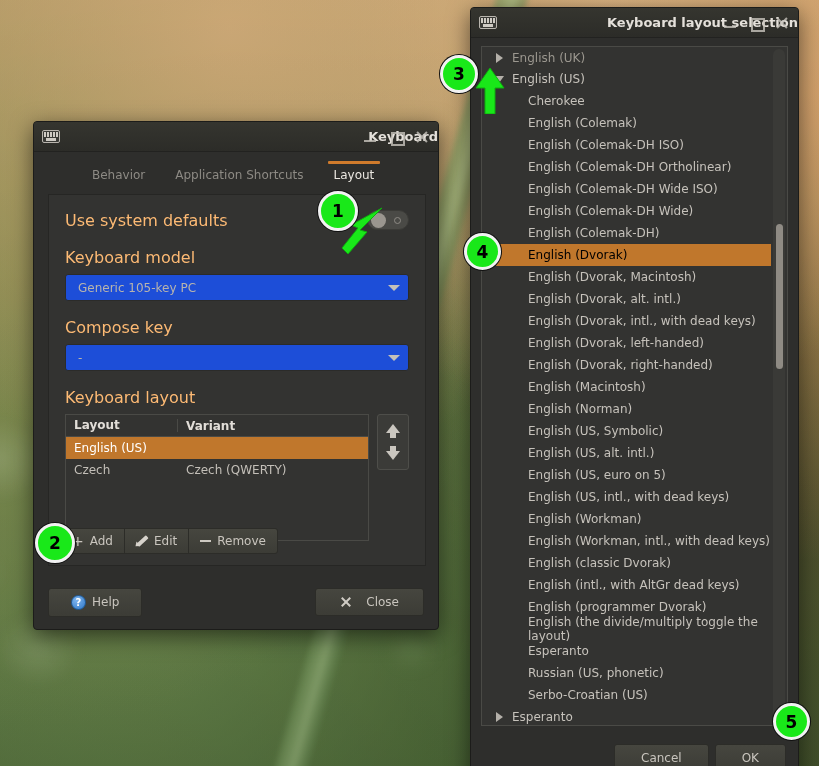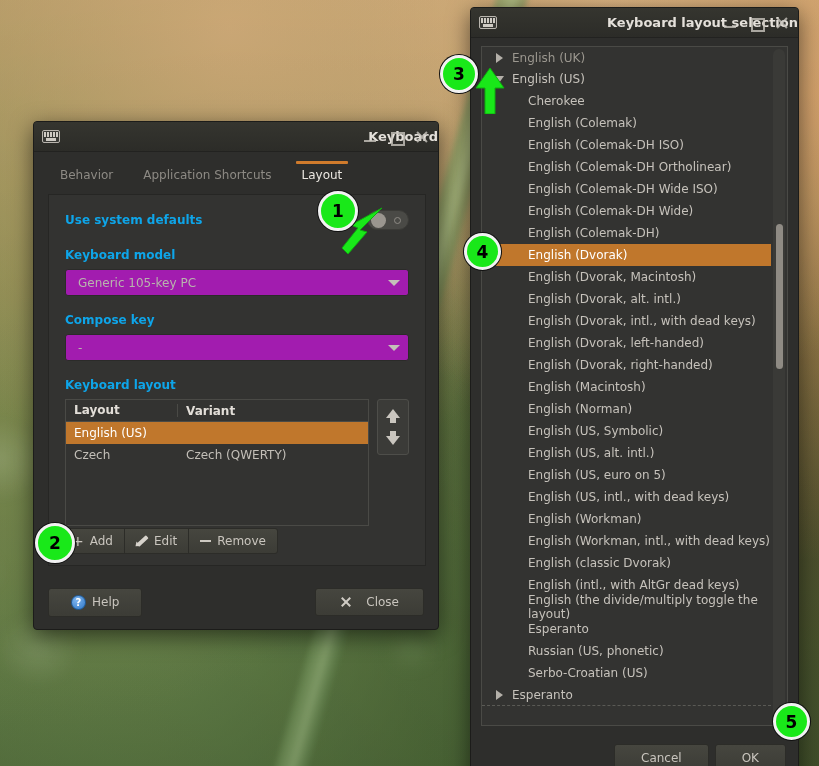--- a/index.html
+++ b/index.html
@@ -85,40 +85,40 @@
   .wb-max::after{ content:""; position:absolute; left:3px; top:3px; width:10px; height:10px; border:2px solid #c9c5be; }
   .wb-close::before,.wb-close::after{
     content:""; position:absolute; left:1px; top:7px; width:14px; height:2px; background:#c9c5be;
   }
   .wb-close::before{ transform:rotate(45deg); }
   .wb-close::after{ transform:rotate(-45deg); }
 
   
   #keyboard-window { left:33px; top:121px; width:406px; height:509px; }
 
-  .tabs { display:flex; padding:9px 24px 0 14px; gap:6px; }
+  .tabs { display:flex; padding:9px 24px 0 14px; gap:6px;margin-left:32px; }
   .tab {
     padding:7px 12px 9px;
     font-size:12px; color:#8d8a84; cursor:pointer; position:relative;
   }
   .tab.active { color:#eae6e0; }
   .tab.active::before{
     content:""; position:absolute; left:6px; right:6px; top:0; height:3px;
     background:#d07b2c; border-radius:1px;
   }
 
   .panel {
     margin:3px 12px 0 14px;
     background:#333331;
     border:1px solid #262624;
     height:372px;
     position:relative;
     padding:14px 16px;
   }
-  .lbl { font-weight:bold; font-size:12px; color:#0ea5e9; }
+  .lbl { font-weight:normal; font-size:16px; color:#fdba74; }
 
   .row-sysdef { display:flex; align-items:center; height:22px; }
   .switch {
     margin-left:auto;
     width:42px; height:20px; border-radius:10px;
     background:#4a4a46; border:1px solid #3b3b37;
     position:relative; cursor:pointer;
   }
   .switch .knob {
     position:absolute; top:2px; left:3px; width:15px; height:15px;
@@ -126,21 +126,21 @@
   }
   .switch .offdot {
     position:absolute; top:6px; right:7px; width:7px; height:7px;
     border-radius:50%; border:1px solid #8d8a84;
   }
 
   .field-label { margin-top:17px; }
   .combo {
     margin-top:7px;
     height:27px;
-    background:#a21caf;
+    background:#1d4ed8;
     border:1px solid #2b2b29;
     border-radius:3px;
     display:flex; align-items:center;
     padding:0 8px 0 12px;
     color:#b8b4ad; font-size:12px;
     cursor:pointer;
   }
   .combo .caret {
     margin-left:auto;
     width:0;height:0;border-left:6px solid transparent;border-right:6px solid transparent;
@@ -230,21 +230,21 @@
     background:#333331; border:1px solid #4a4a46;
     overflow:hidden;
   }
   .tree { position:absolute; inset:0; padding-right:16px; }
   .tree-row {
     height:22px; display:flex; align-items:center;
     font-size:12px; color:#c6c2bb; cursor:pointer;
     padding-left:8px;
   }
   .tree-row.child { padding-left:46px; }
-  .tree-row.sel { background:#c0772c; color:#ffffff; }
+  .tree-row.sel { background:#c0772c; color:#000000; }
   .tree-row.partial { color:#9b978f; }
   .tw { width:18px; flex:0 0 auto; display:flex; align-items:center; justify-content:center; }
   .tw-right { width:0;height:0;border-top:5px solid transparent;border-bottom:5px solid transparent;border-left:7px solid #b4b0a9; }
   .tw-down  { width:0;height:0;border-left:5px solid transparent;border-right:5px solid transparent;border-top:7px solid #b4b0a9; }
   .tree-row.first { border-top:1px dashed #5a5a55; margin-top:-1px; }
   .tree-row.last  { border-bottom:1px dashed #5a5a55; }
 
   .vscroll {
     position:absolute; right:2px; top:2px; bottom:2px; width:12px;
     background:#3a3a37; border-radius:6px;
@@ -476,20 +476,23 @@
         <div class="tree-row child">
           <span style="padding-left: 0px;">English (Workman, intl., with dead keys)</span>
         </div>
         <div class="tree-row child">
           <span style="padding-left: 0px;">English (classic Dvorak)</span>
         </div>
         <div class="tree-row child">
           <span style="padding-left: 0px;">English (intl., with AltGr dead keys)</span>
         </div>
         <div class="tree-row child">
+          <span style="padding-left: 0px;">English (programmer Dvorak)</span>
+        </div>
+        <div class="tree-row child">
           <span style="padding-left: 0px;">English (the divide/multiply toggle the layout)</span>
         </div>
         <div class="tree-row child">
           <span style="padding-left: 0px;">Esperanto</span>
         </div>
         <div class="tree-row child">
           <span style="padding-left: 0px;">Russian (US, phonetic)</span>
         </div>
         <div class="tree-row child">
           <span style="padding-left: 0px;">Serbo-Croatian (US)</span>

